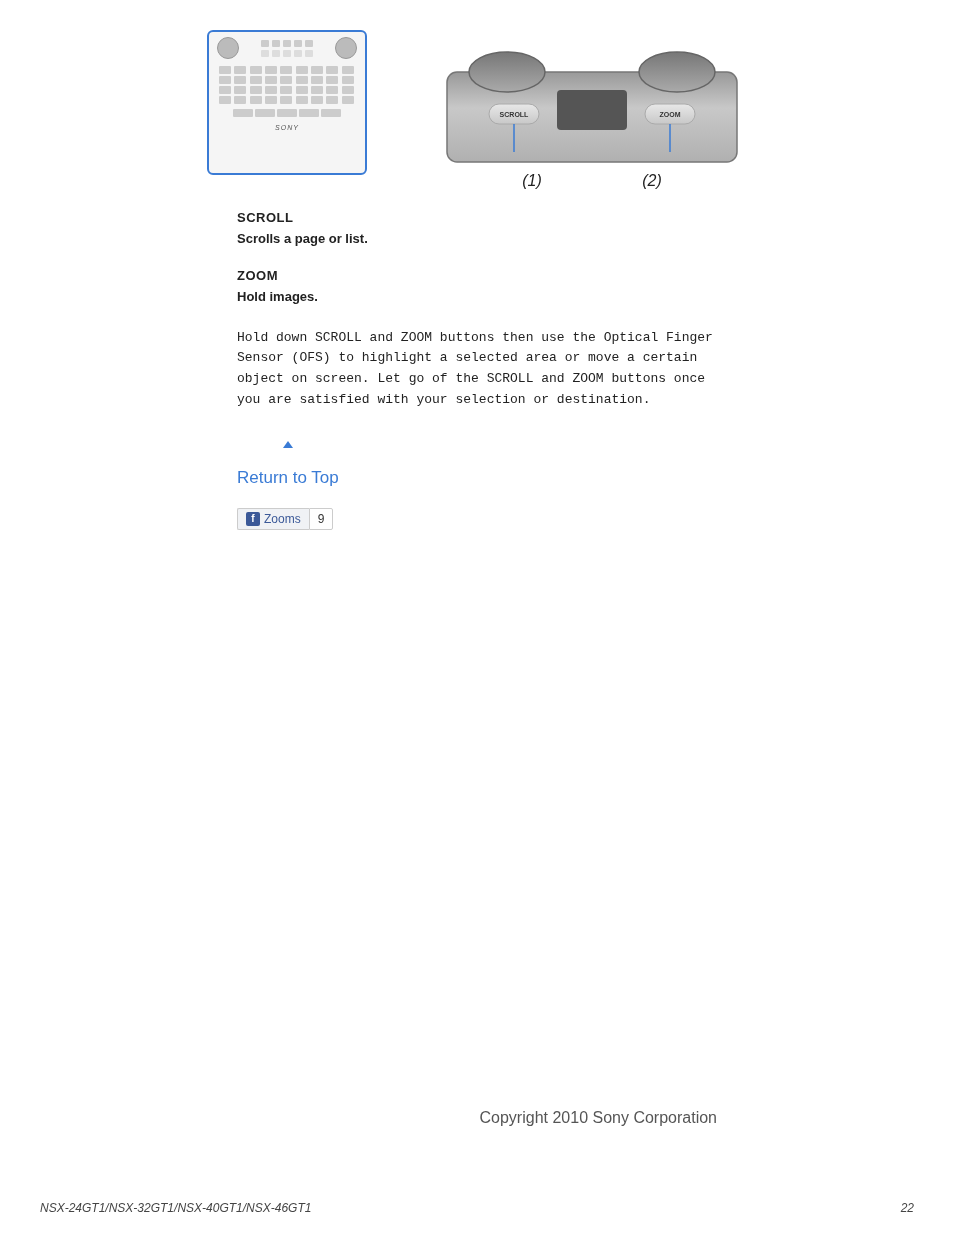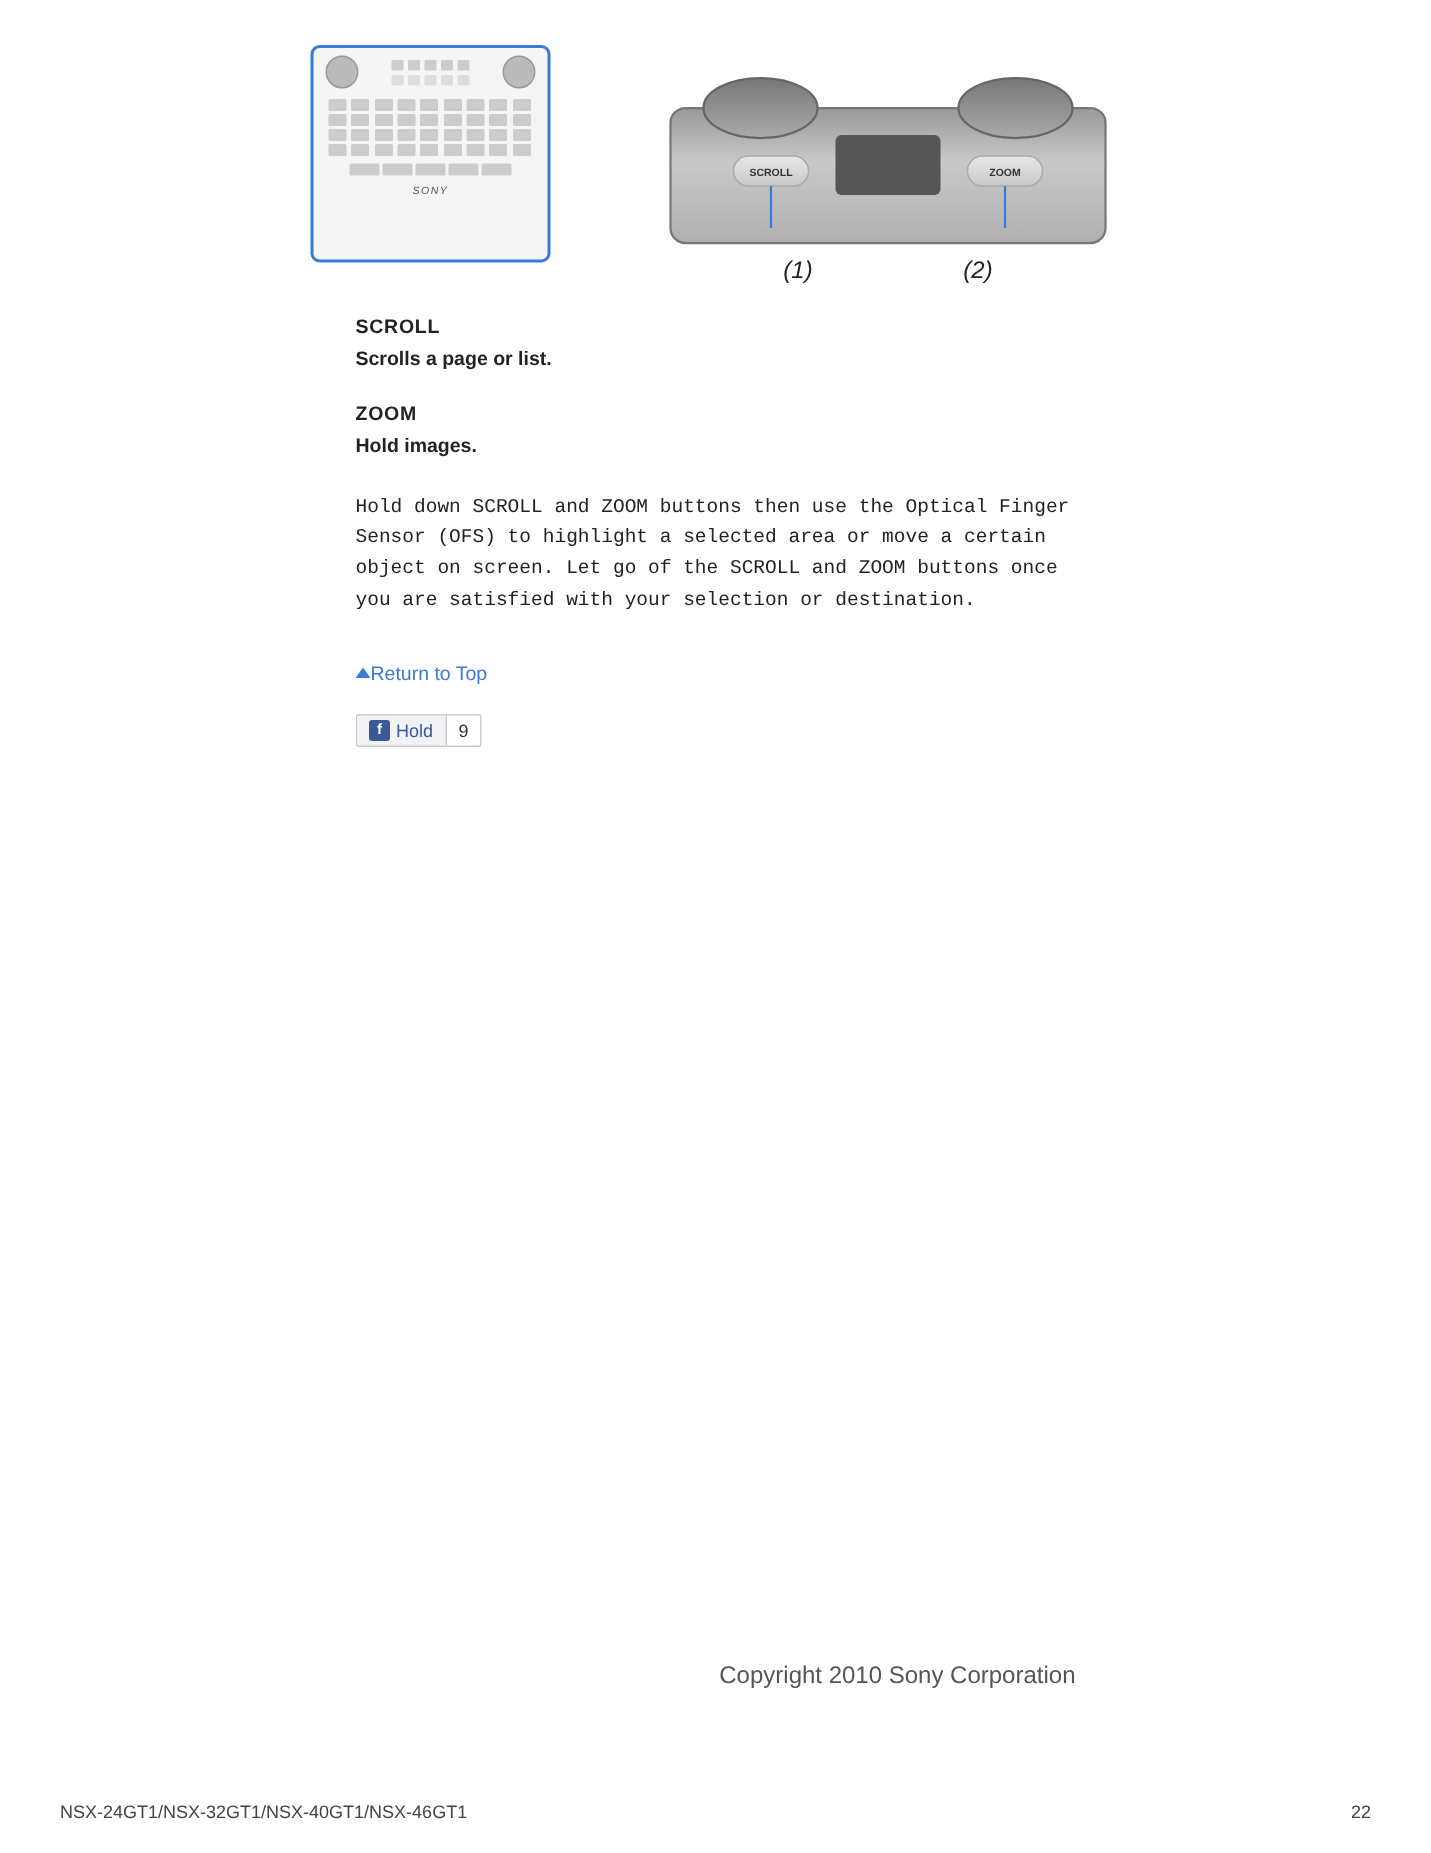--- a/index.html
+++ b/index.html
@@ -117,26 +117,27 @@
       margin: 20px 0;
       font-size: 13px;
       line-height: 1.6;
       color: #222;
       font-family: Liberation Mono, monospace;
     }
 
     .return-to-top {
       display: inline-flex;
       align-items: center;
-      gap: 0;
+      gap: 20px;
       color: #3a7bd5;
-      font-size: 13px;
+      font-size: 17px;
       text-decoration: none;
       margin: 10px 0 15px 0;
       cursor: pointer;
+      flex-direction: column;
     }
 
     .return-arrow {
       width: 0;
       height: 0;
       border-left: 5px solid transparent;
       border-right: 5px solid transparent;
       border-bottom: 7px solid #3a7bd5;
       display: inline-block;
     }
@@ -189,20 +190,21 @@
     .page-footer {
       position: absolute;
       bottom: 20px;
       left: 0;
       right: 0;
       display: flex;
       justify-content: space-between;
       padding: 0 40px;
       font-size: 12px;
       color: #444;
+      font-style: italic;
     }
 
     .copyright-text {
       position: absolute;
       bottom: 108px;
       right: 237px;
       font-size: 16px;
       color: #555;
     }
 
@@ -361,21 +363,21 @@
     
     <a class="return-to-top">
       <span class="return-arrow"></span>
       <span>Return to Top</span>
     </a>
 
     
     <div class="fb-like-container">
       <div class="fb-like-btn">
         <div class="fb-icon">f</div>
-        <span>Hold</span>
+        <span>Zooms</span>
       </div>
       <div class="fb-count">9</div>
     </div>
 
   </div>
 
   <div class="copyright-text">Copyright 2010 Sony Corporation</div>
 
   <div class="page-footer">
     <span>NSX-24GT1/NSX-32GT1/NSX-40GT1/NSX-46GT1</span>

